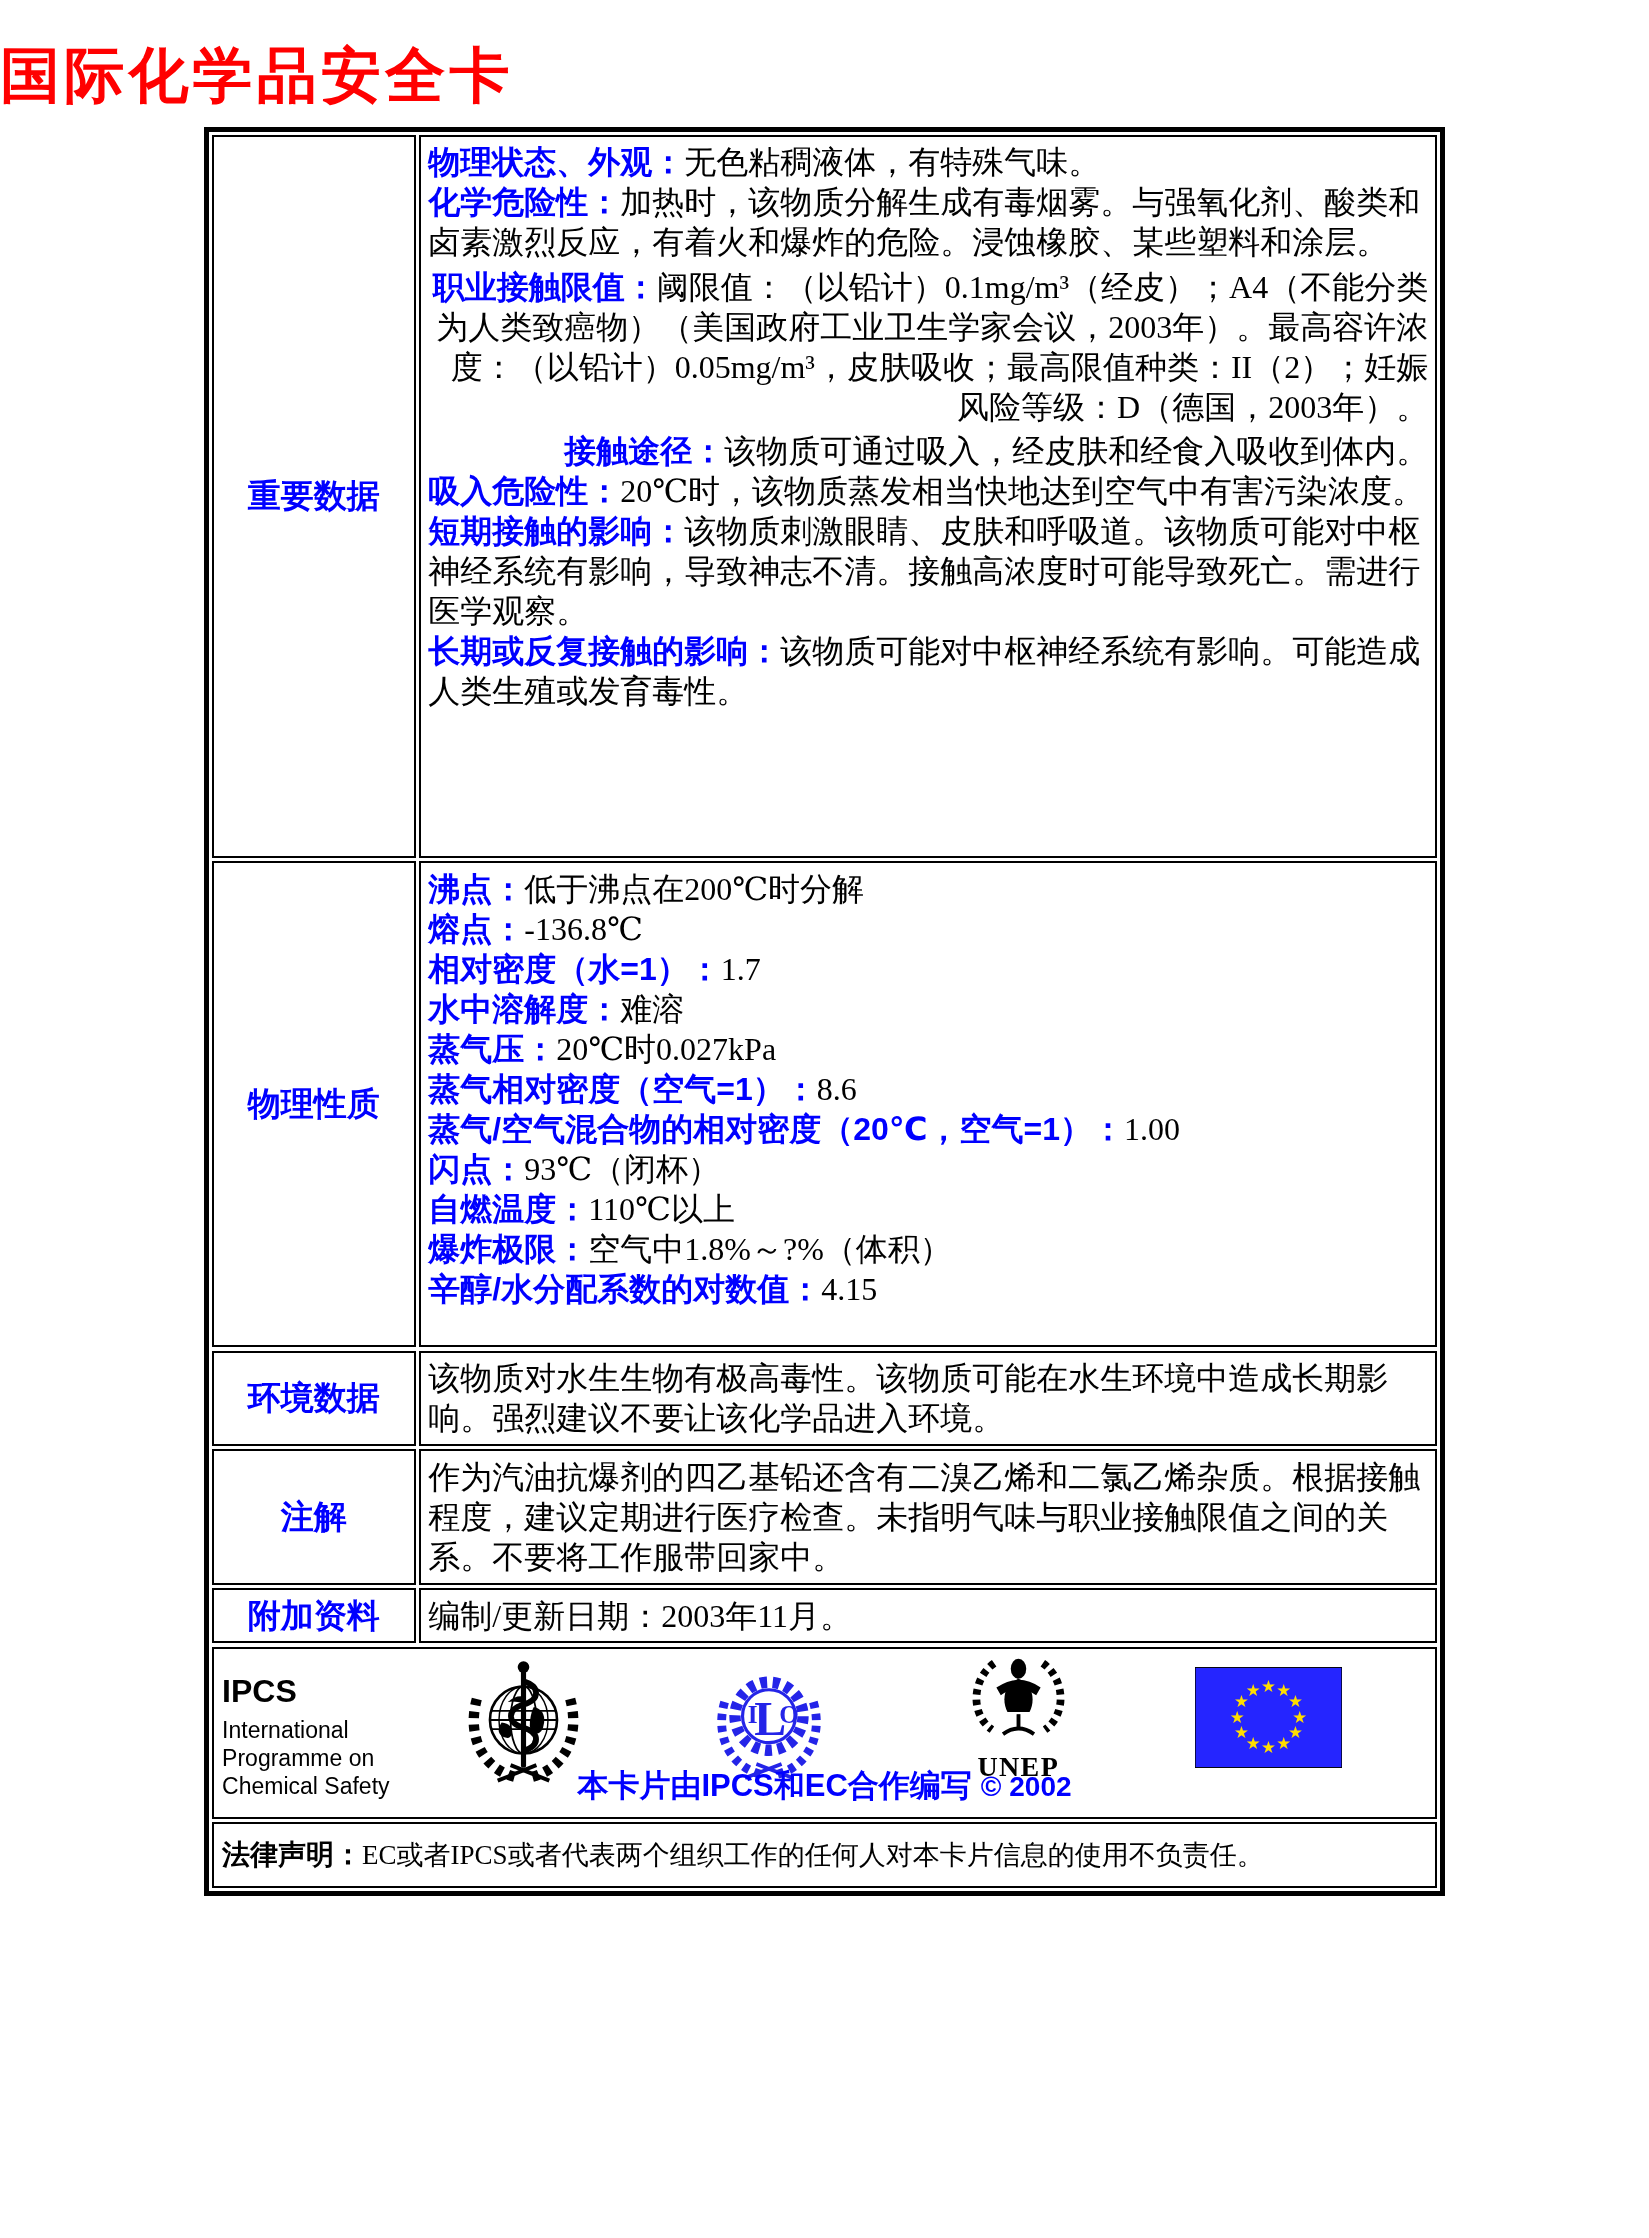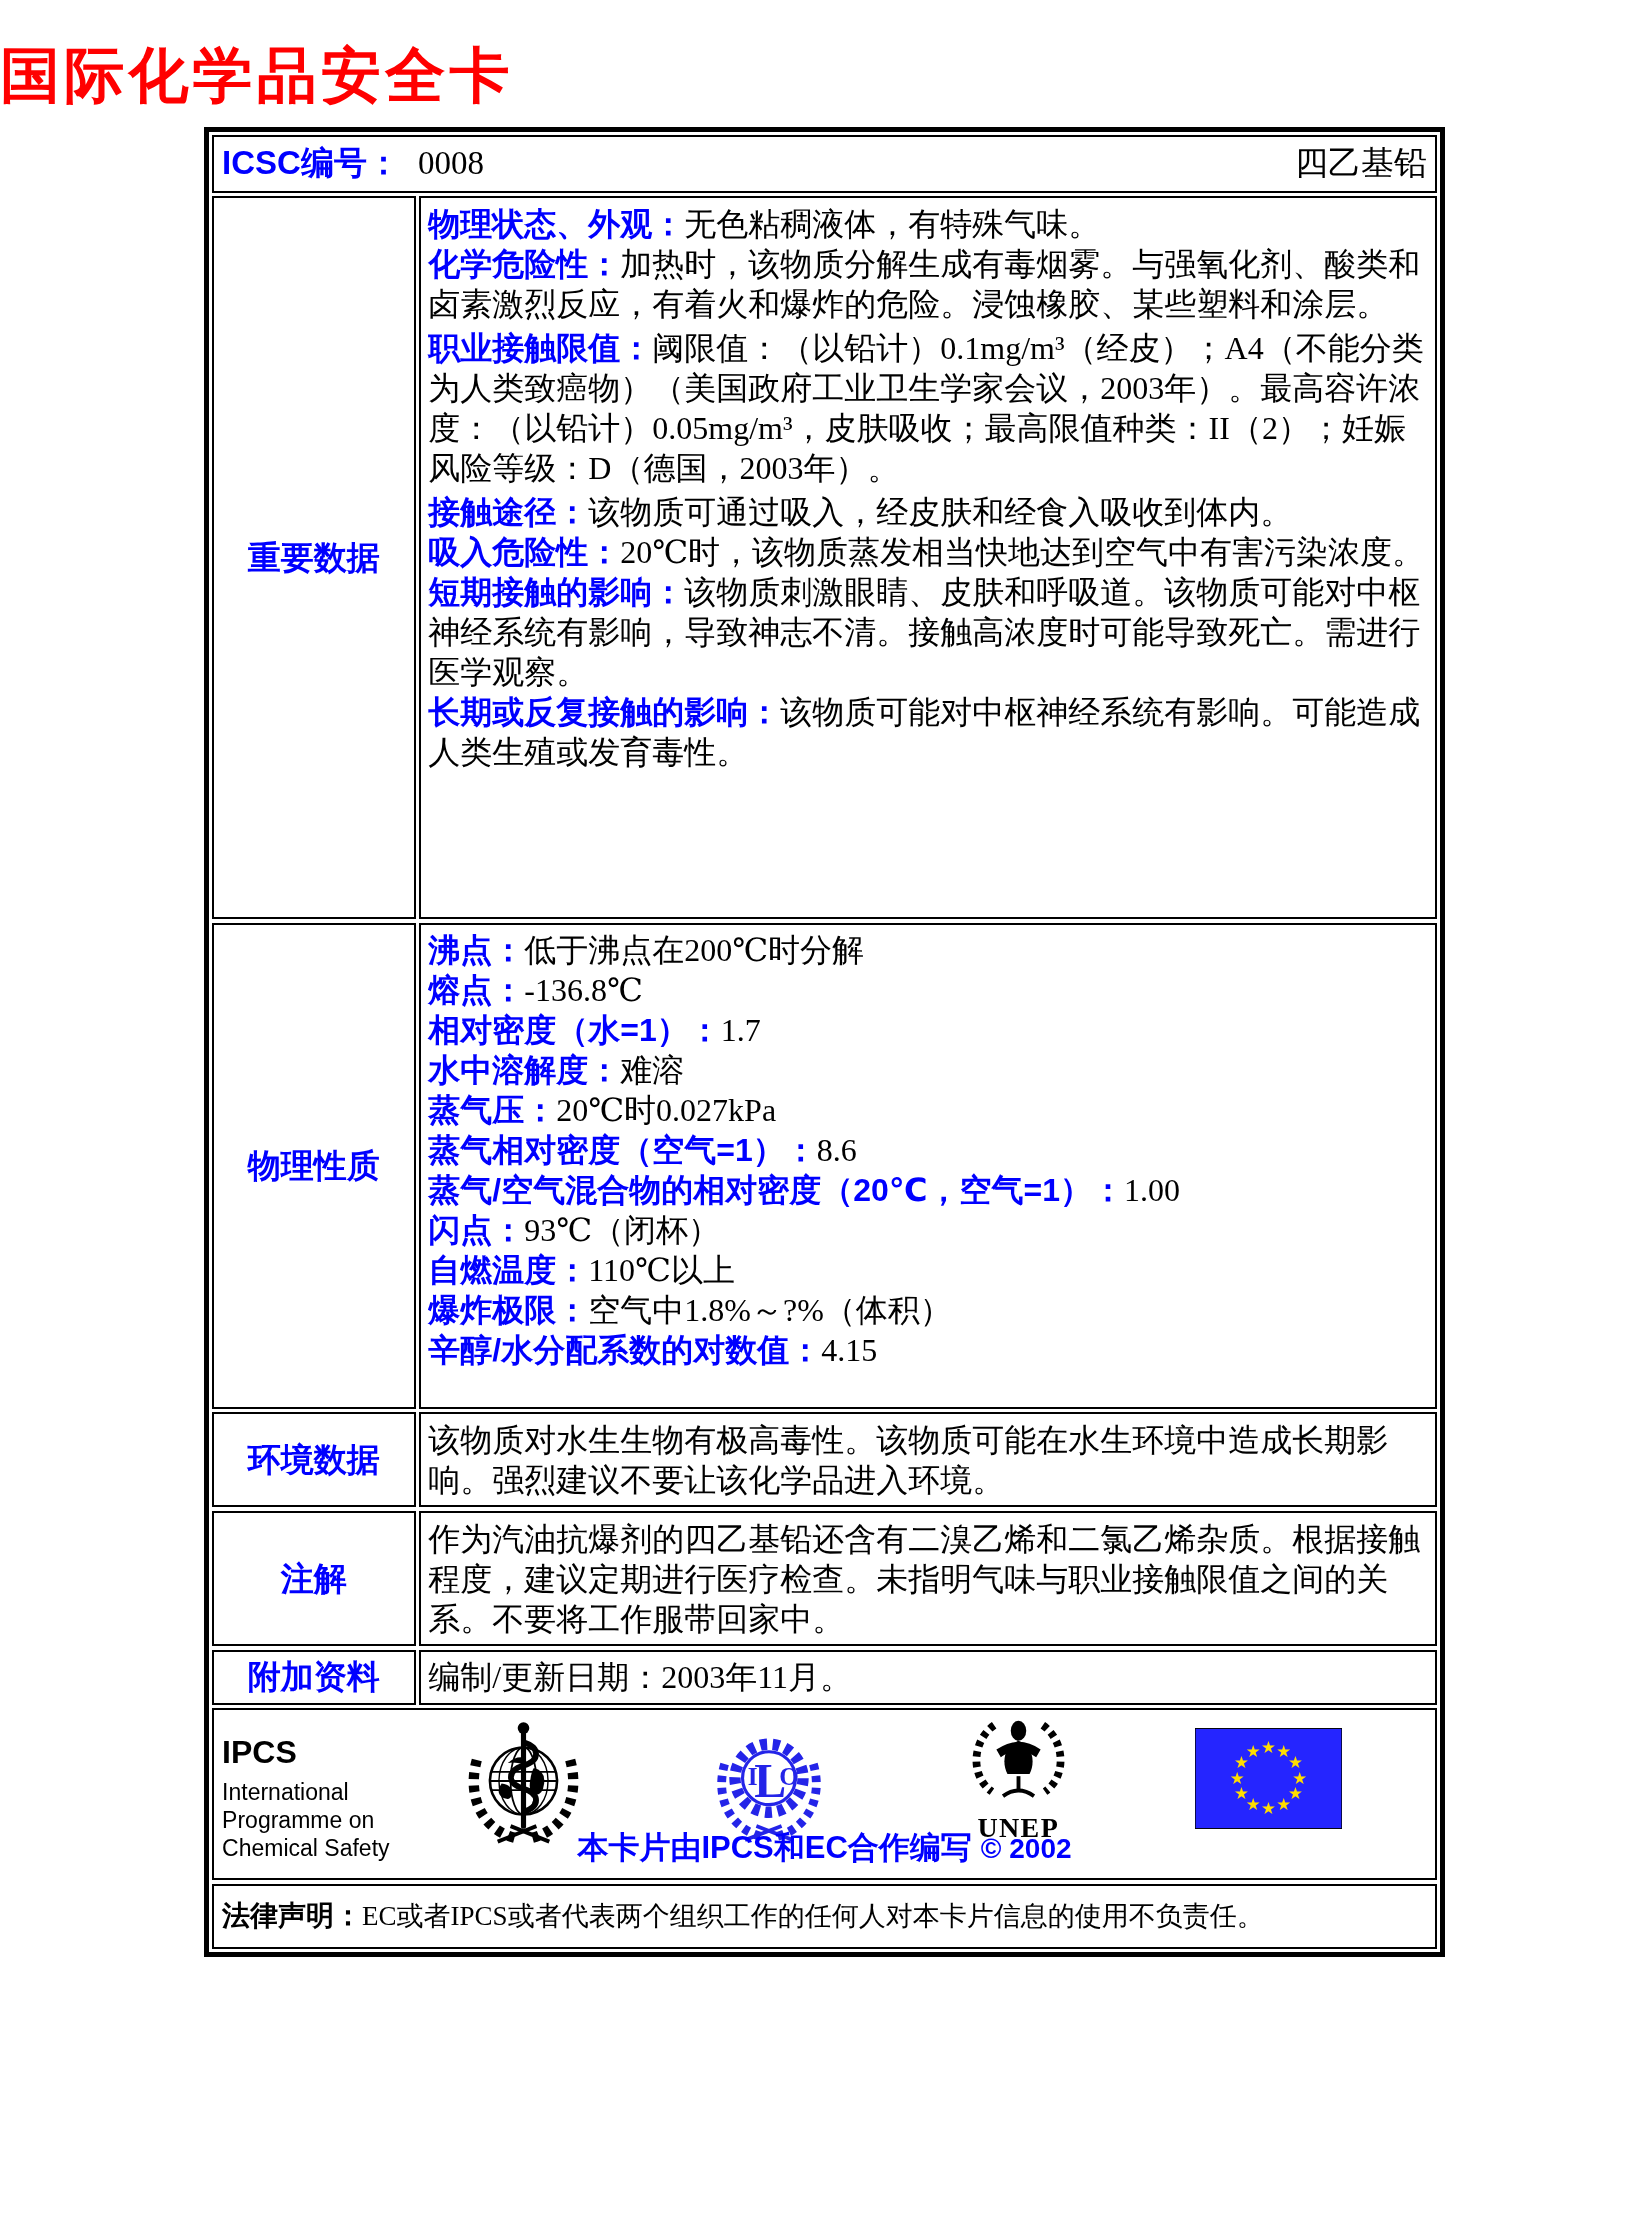--- a/index.html
+++ b/index.html
@@ -40,21 +40,21 @@
     flex:1;display:flex;align-items:center;justify-content:space-between;
     min-height:58px;padding:4.2px 8.3px;font-size:33px;
   }
   .icsc-num{font-family:var(--serif);margin-left:18px;}
   .chem-name{font-family:var(--serif);}
   .header-left{display:flex;align-items:center;}
   
   .important-content{min-height:723px;}
   .physical-content{min-height:486px;}
   .item{margin:0;}
-  .item-gap{margin-top:4.2px;}
+  .item-gap{margin-top:4.2px;text-align:right;}
   
   .footer-cell{flex:1;position:relative;height:172px;}
   .ipcs-block{position:absolute;left:8.3px;top:25px;font-family:var(--sans);}
   .ipcs-title{font-size:32px;font-weight:bold;line-height:1.1;}
   .ipcs-sub{font-size:23px;line-height:28px;margin-top:7px;}
   .logo{position:absolute;}
   .logo-who{left:245px;top:2.8px;}
   .logo-ilo{left:492px;top:8.3px;}
   .logo-unep{left:735px;top:1.4px;text-align:center;width:139px;}
   .unep-word{font-family:var(--serif);font-weight:bold;font-size:28px;letter-spacing:1.4px;margin-top:-5.6px;}
@@ -71,29 +71,20 @@
 </style>
 </head>
 <body>
 
 <div class="page">
 
   <div class="doc-title">国际化学品安全卡</div>
 
   <div class="card">
 
-    <div class="row">
-      <div class="cell header-cell">
-        <span class="header-left">
-          <span class="lbl">ICSC编号：</span>
-          <span class="icsc-num">0008</span>
-        </span>
-        <span class="chem-name">四乙基铅</span>
-      </div>
-    </div>
 
     <div class="row">
       <div class="cell label-cell">重要数据</div>
       <div class="cell content-cell important-content">
         <div class="item"><span class="lbl">物理状态、外观：</span><span class="txt">无色粘稠液体，有特殊气味。</span></div>
         <div class="item"><span class="lbl">化学危险性：</span><span class="txt">加热时，该物质分解生成有毒烟雾。与强氧化剂、酸类和卤素激烈反应，有着火和爆炸的危险。浸蚀橡胶、某些塑料和涂层。</span></div>
         <div class="item item-gap"><span class="lbl">职业接触限值：</span><span class="txt">阈限值：（以铅计）0.1mg/m³（经皮）；A4（不能分类为人类致癌物）（美国政府工业卫生学家会议，2003年）。最高容许浓度：（以铅计）0.05mg/m³，皮肤吸收；最高限值种类：II（2）；妊娠风险等级：D（德国，2003年）。</span></div>
         <div class="item item-gap"><span class="lbl">接触途径：</span><span class="txt">该物质可通过吸入，经皮肤和经食入吸收到体内。</span></div>
         <div class="item"><span class="lbl">吸入危险性：</span><span class="txt">20℃时，该物质蒸发相当快地达到空气中有害污染浓度。</span></div>
         <div class="item"><span class="lbl">短期接触的影响：</span><span class="txt">该物质刺激眼睛、皮肤和呼吸道。该物质可能对中枢神经系统有影响，导致神志不清。接触高浓度时可能导致死亡。需进行医学观察。</span></div>

